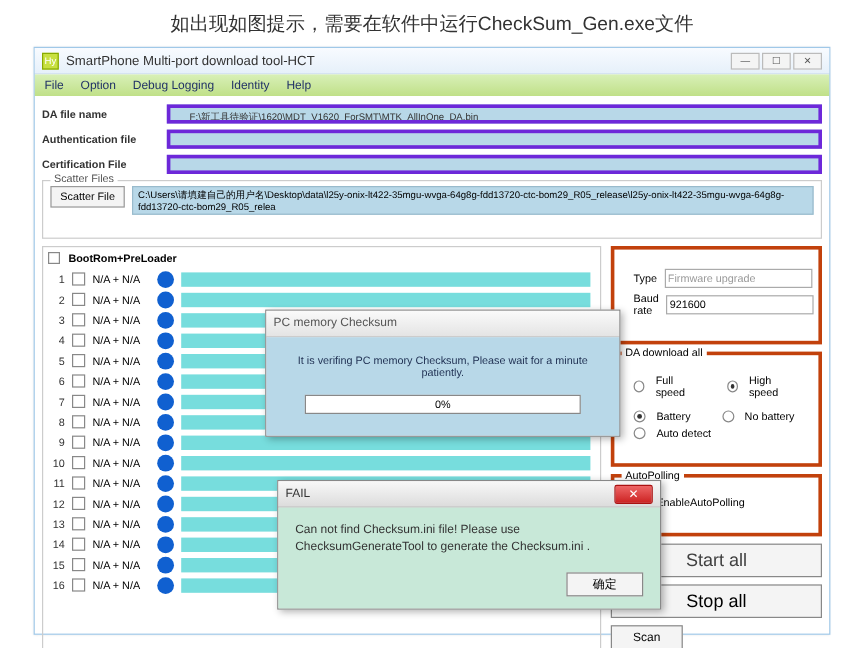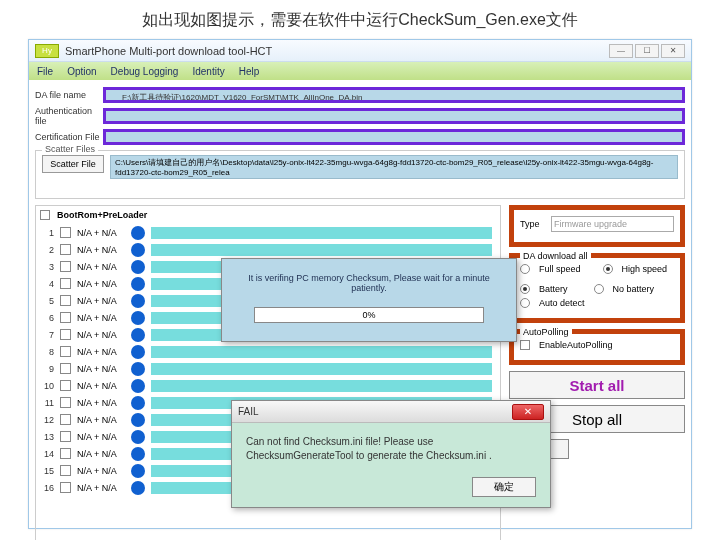--- a/index.html
+++ b/index.html
@@ -1,54 +1,54 @@
 <!DOCTYPE html>
 <html><head>
 <meta charset="utf-8">
 <style>
 * { box-sizing: border-box; margin: 0; padding: 0; font-family: "Microsoft YaHei", Tahoma, sans-serif; }
 body { background: #fff; width: 720px; height: 540px; overflow: hidden; font-size: 10px; position: relative; }
 .caption { text-align: center; font-size: 16px; color: #333; padding: 10px 0 8px; }
 .window { border: 1px solid #a0c8e8; margin: 0 28px; background: #fff; box-shadow: 0 0 2px rgba(0,0,0,.1); height: 490px; position: relative; }
 .titlebar { background: linear-gradient(#f8fbff,#e6f0fa); height: 22px; display: flex; align-items: center; padding: 0 6px; border-bottom: 1px solid #cde; }
-.titlebar .ico { width: 24px; height: 14px; background: #c8e040; border: 1px solid #8a0; margin-right: 6px; display: inline-flex; align-items: center; justify-content: center; font-size: 8px; color: #fff; }
+.titlebar .ico { width: 14px; height: 14px; background: #c8e040; border: 1px solid #8a0; margin-right: 6px; display: inline-flex; align-items: center; justify-content: center; font-size: 8px; color: #fff; }
 .titlebar .title { font-size: 11px; color: #333; }
 .winbtns { margin-left: auto; display: flex; gap: 2px; }
 .winbtn { width: 24px; height: 14px; border: 1px solid #bbb; background: #f4f4f4; font-size: 8px; display: flex; align-items: center; justify-content: center; color: #555; }
 .menubar { background: linear-gradient(#d8f0b8,#c0e088); height: 18px; display: flex; align-items: center; padding: 0 8px; gap: 14px; font-size: 10px; color: #2a5; }
 .menubar span { color: #236; }
 .body { padding: 6px; }
 .filerow { display: flex; align-items: center; margin-bottom: 3px; height: 18px; }
-.filerow .lbl { width: 68px; font-size: 9px; color: #333; }
+.filerow .lbl { width: 104px; font-size: 9px; color: #333; font-weight: bold; }
 .filerow .field { flex: 1; background: #b8d8e8; height: 16px; font-size: 8px; padding: 2px 16px; color: #333; border: 3px solid #6d28d9; overflow: hidden; white-space: nowrap; }
 .scatter-group { border: 1px solid #ccc; padding: 4px 6px 19px; position: relative; margin-top: 4px; }
 .scatter-group .legend { position: absolute; top: -7px; left: 6px; background: #fff; font-size: 9px; padding: 0 3px; color: #555; }
 .scatter-row { display: flex; gap: 6px; align-items: flex-start; }
 .scatter-btn { width: 62px; height: 18px; font-size: 9px; border: 1px solid #999; background: #f4f4f4; }
 .scatter-field { flex: 1; background: #b8d8e8; font-size: 8px; padding: 2px 4px; border: 1px solid #9bc; height: 24px; overflow: hidden; line-height: 10px; }
 .main { display: flex; gap: 8px; margin-top: 6px; height: 438px; justify-content: center; }
 .left { flex: 1; border: 1px solid #ccc; padding: 4px; overflow: hidden; position: relative; }
 .bootrow { font-size: 9px; margin-bottom: 4px; display: flex; align-items: center; gap: 4px; }
 .portrow { display: flex; align-items: center; gap: 6px; height: 17px; font-size: 9px; }
 .portrow .num { width: 14px; text-align: right; color: #333; }
 .portrow .chk { width: 11px; height: 11px; border: 1px solid #888; }
 .portrow .txt { width: 48px; }
 .portrow .dot { width: 14px; height: 14px; border-radius: 50%; background: #1060d0; }
 .portrow .bar { flex: 1; height: 12px; background: #7dd; margin-right: 4px; }
 .right { width: 176px; display: flex; flex-direction: column; gap: 6px; }
-.group { border: 5px solid #c2410c; padding: 6px; position: relative; }
+.group { border: 3px solid #c2410c; padding: 16px; position: relative; }
 .group .legend { position: absolute; top: -7px; left: 6px; background: #fff; font-size: 9px; padding: 0 3px; }
 .grow { display: flex; align-items: center; gap: 6px; font-size: 9px; margin-bottom: 4px; }
 .grow label { width: 50px; }
 select, input[type=text].sel { flex: 1; height: 16px; font-size: 9px; border: 1px solid #aaa; background: #fff; padding: 0 2px; }
 .radio, .checkbox { width: 10px; height: 10px; border: 1px solid #888; border-radius: 50%; display: inline-block; margin-right: 3px; position: relative; }
 .checkbox { border-radius: 0; }
 .radio.checked::after { content: ''; position: absolute; inset: 2px; background: #333; border-radius: 50%; }
 .btn-big { height: 28px; font-size: 15px; border: 1px solid #888; background: #f4f4f4; width: 100%; }
-.btn-start { color: #a21caf; font-weight: bold; }
+.btn-start { color: #404040; font-weight: normal; }
 .btn-small { height: 20px; width: 60px; font-size: 10px; border: 1px solid #888; background: #f4f4f4; }
 
 .dialog { position: absolute; border: 1px solid #888; background: #f0f0f0; box-shadow: 2px 2px 6px rgba(0,0,0,.3); }
 .dlg-title { height: 22px; display: flex; align-items: center; padding: 0 6px; font-size: 10px; }
 .dlg1 { left: 192px; top: 218px; width: 296px; }
 .dlg1 .dlg-title { background: linear-gradient(#fafafa,#e4e4e4); border-bottom: 1px solid #ccc; color: #555; }
 .dlg1 .body1 { background: #b8d8e8; padding: 14px 10px 18px; }
 .dlg1 .msg { text-align: center; font-size: 9px; font-weight: normal; color: #235; margin-bottom: 14px; }
 .dlg1 .prog { background: #fff; border: 1px solid #888; height: 16px; display: flex; align-items: center; justify-content: center; font-size: 9px; width: 230px; margin: 0 auto; }
 .dlg2 { left: 202px; top: 360px; width: 320px; }
@@ -223,20 +223,24 @@
             </div>
           </div>
       </div>
 
       <div class="right">
         <div class="group">
           <div class="grow">
               <label>Type</label>
             <input type="text" class="sel" readonly="" style="color: rgb(153, 153, 153);" value="Firmware upgrade">
           </div>
+          <div class="grow">
+              <label>Baud rate</label>
+            <input type="text" class="sel" readonly="" value="921600" style="">
+          </div>
         </div>
         <div class="group">
           <div class="legend">DA download all</div>
           <div class="grow">
             <span class="radio"></span>
               <span>Full speed</span>
             <span style="width:10px"></span>
             <span class="radio checked"></span>
               <span>High speed</span>
           </div>
@@ -261,20 +265,21 @@
           </div>
         </div>
         <button class="btn-big btn-start">Start all</button>
         <button class="btn-big">Stop all</button>
         <button class="btn-small">Scan</button>
       </div>
     </div>
   </div>
 
   <div class="dialog dlg1">
+    <div class="dlg-title">PC memory Checksum</div>
     <div class="body1">
       <div class="msg">It is verifing PC memory Checksum, Please wait for a minute  patiently.</div>
       <div class="prog">0%</div>
     </div>
   </div>
 
   <div class="dialog dlg2">
     <div class="dlg-title">
       <span>FAIL</span>
       <div class="close">✕</div>

